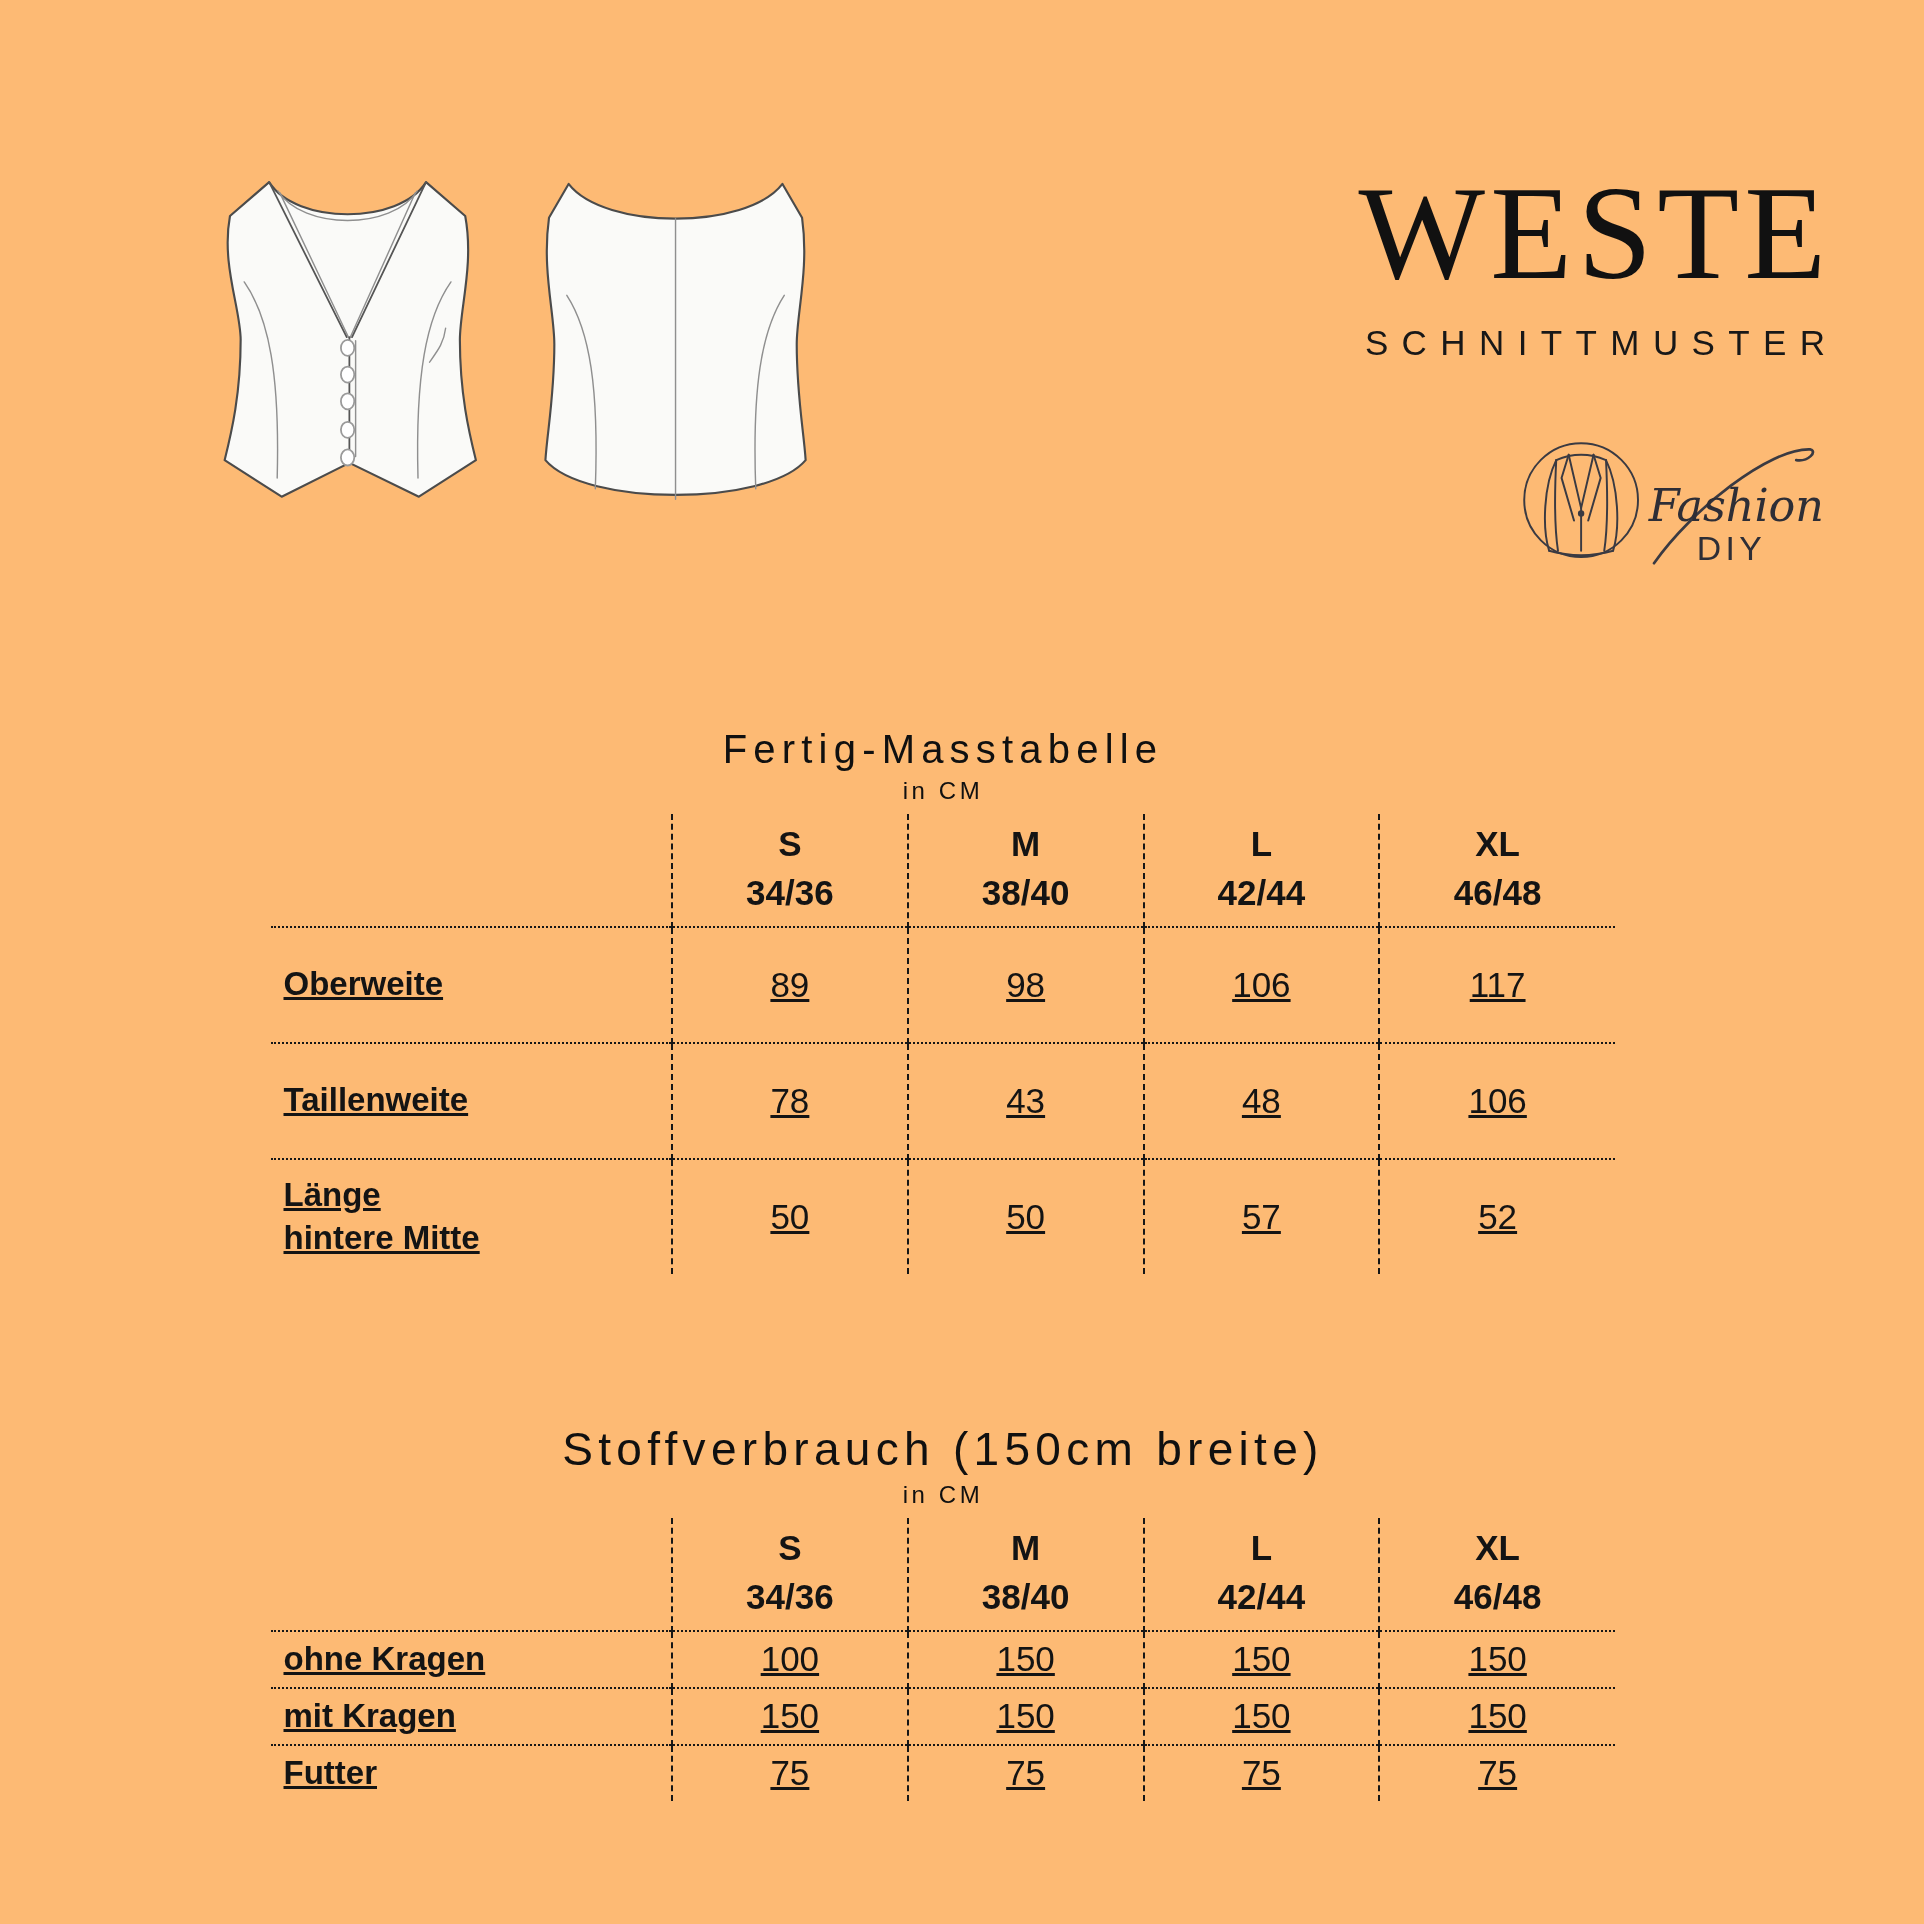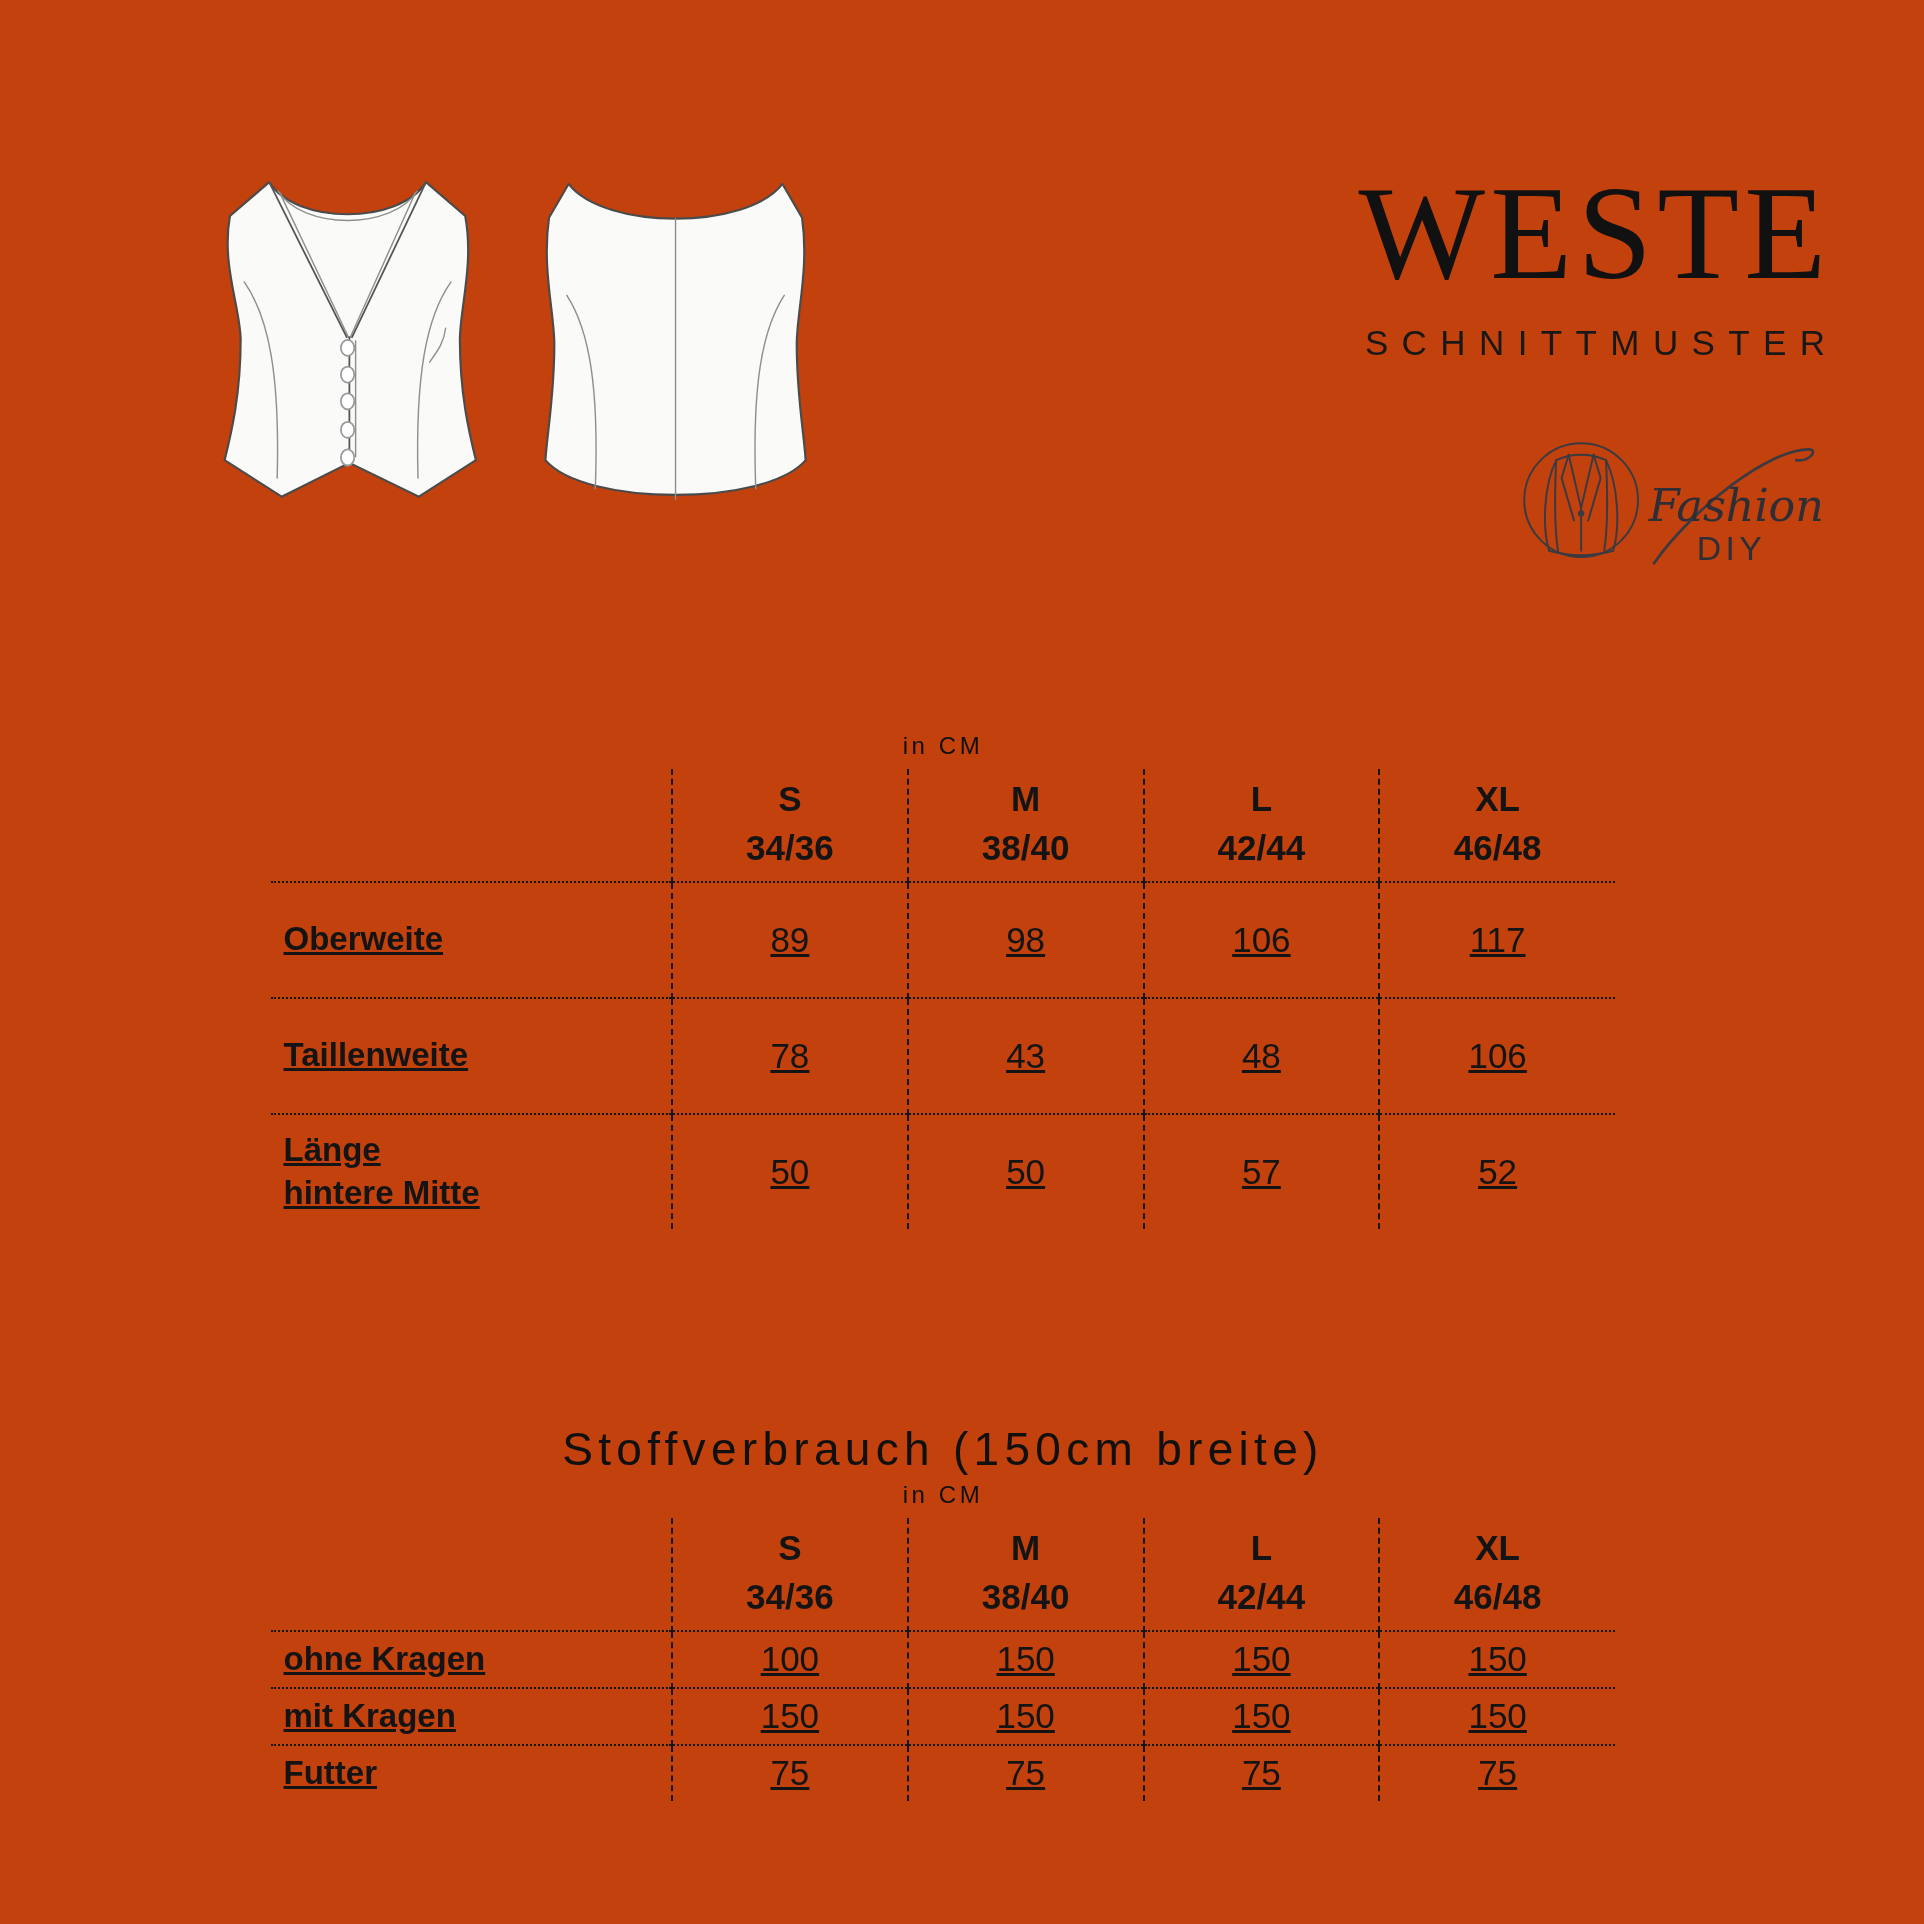--- a/index.html
+++ b/index.html
@@ -1,18 +1,18 @@
 <!DOCTYPE html>
 <html style="font-size:14.3px"><head>
 <meta charset="utf-8">
 <style>
   html,body{margin:0;padding:0;background:#f2f1ef;}
   .canvas{
     position:relative;width:1925px;height:1925px;overflow:hidden;
-    background:#c2410c;color:#141414;
+    background:#fdba74;color:#141414;
     font-family:"Liberation Sans", sans-serif;
   }
   
   .vests{position:absolute;left:196px;top:175px;width:624px;height:352px;}
   
   .brand{position:absolute;left:1283px;top:166px;width:624px;text-align:center;}
   .brand-title{
     font-family:"Liberation Serif", serif;font-weight:500;
     font-size:134px;line-height:1;letter-spacing:5.3px;color:#111;
   }
@@ -109,20 +109,21 @@
       <path d="M 40,146 Q 76,156 112,146"></path>
       <path d="M 76,98 L 76,146"></path>
       <circle cx="76" cy="104" r="2.5" fill="#3a3a42"></circle>
     </g>
     <path d="M 158,160 C 200,100 288,30 334,32 C 342,34 332,46 318,44" fill="none" stroke="#3a3a42" stroke-width="3" stroke-linecap="round"></path>
     <text class="script" x="152" y="112">Fashion</text>
     <text class="diy" x="206" y="156">DIY</text>
   </svg>
 
   <section class="sheet sheet1">
+    <div class="tbl-title">Fertig-Masstabelle</div>
     <div class="tbl-unit">in CM</div>
     <table class="main">
       <colgroup>
           <col class="clbl">
           <col>
           <col>
           <col>
           <col>
         </colgroup>
       <thead>

